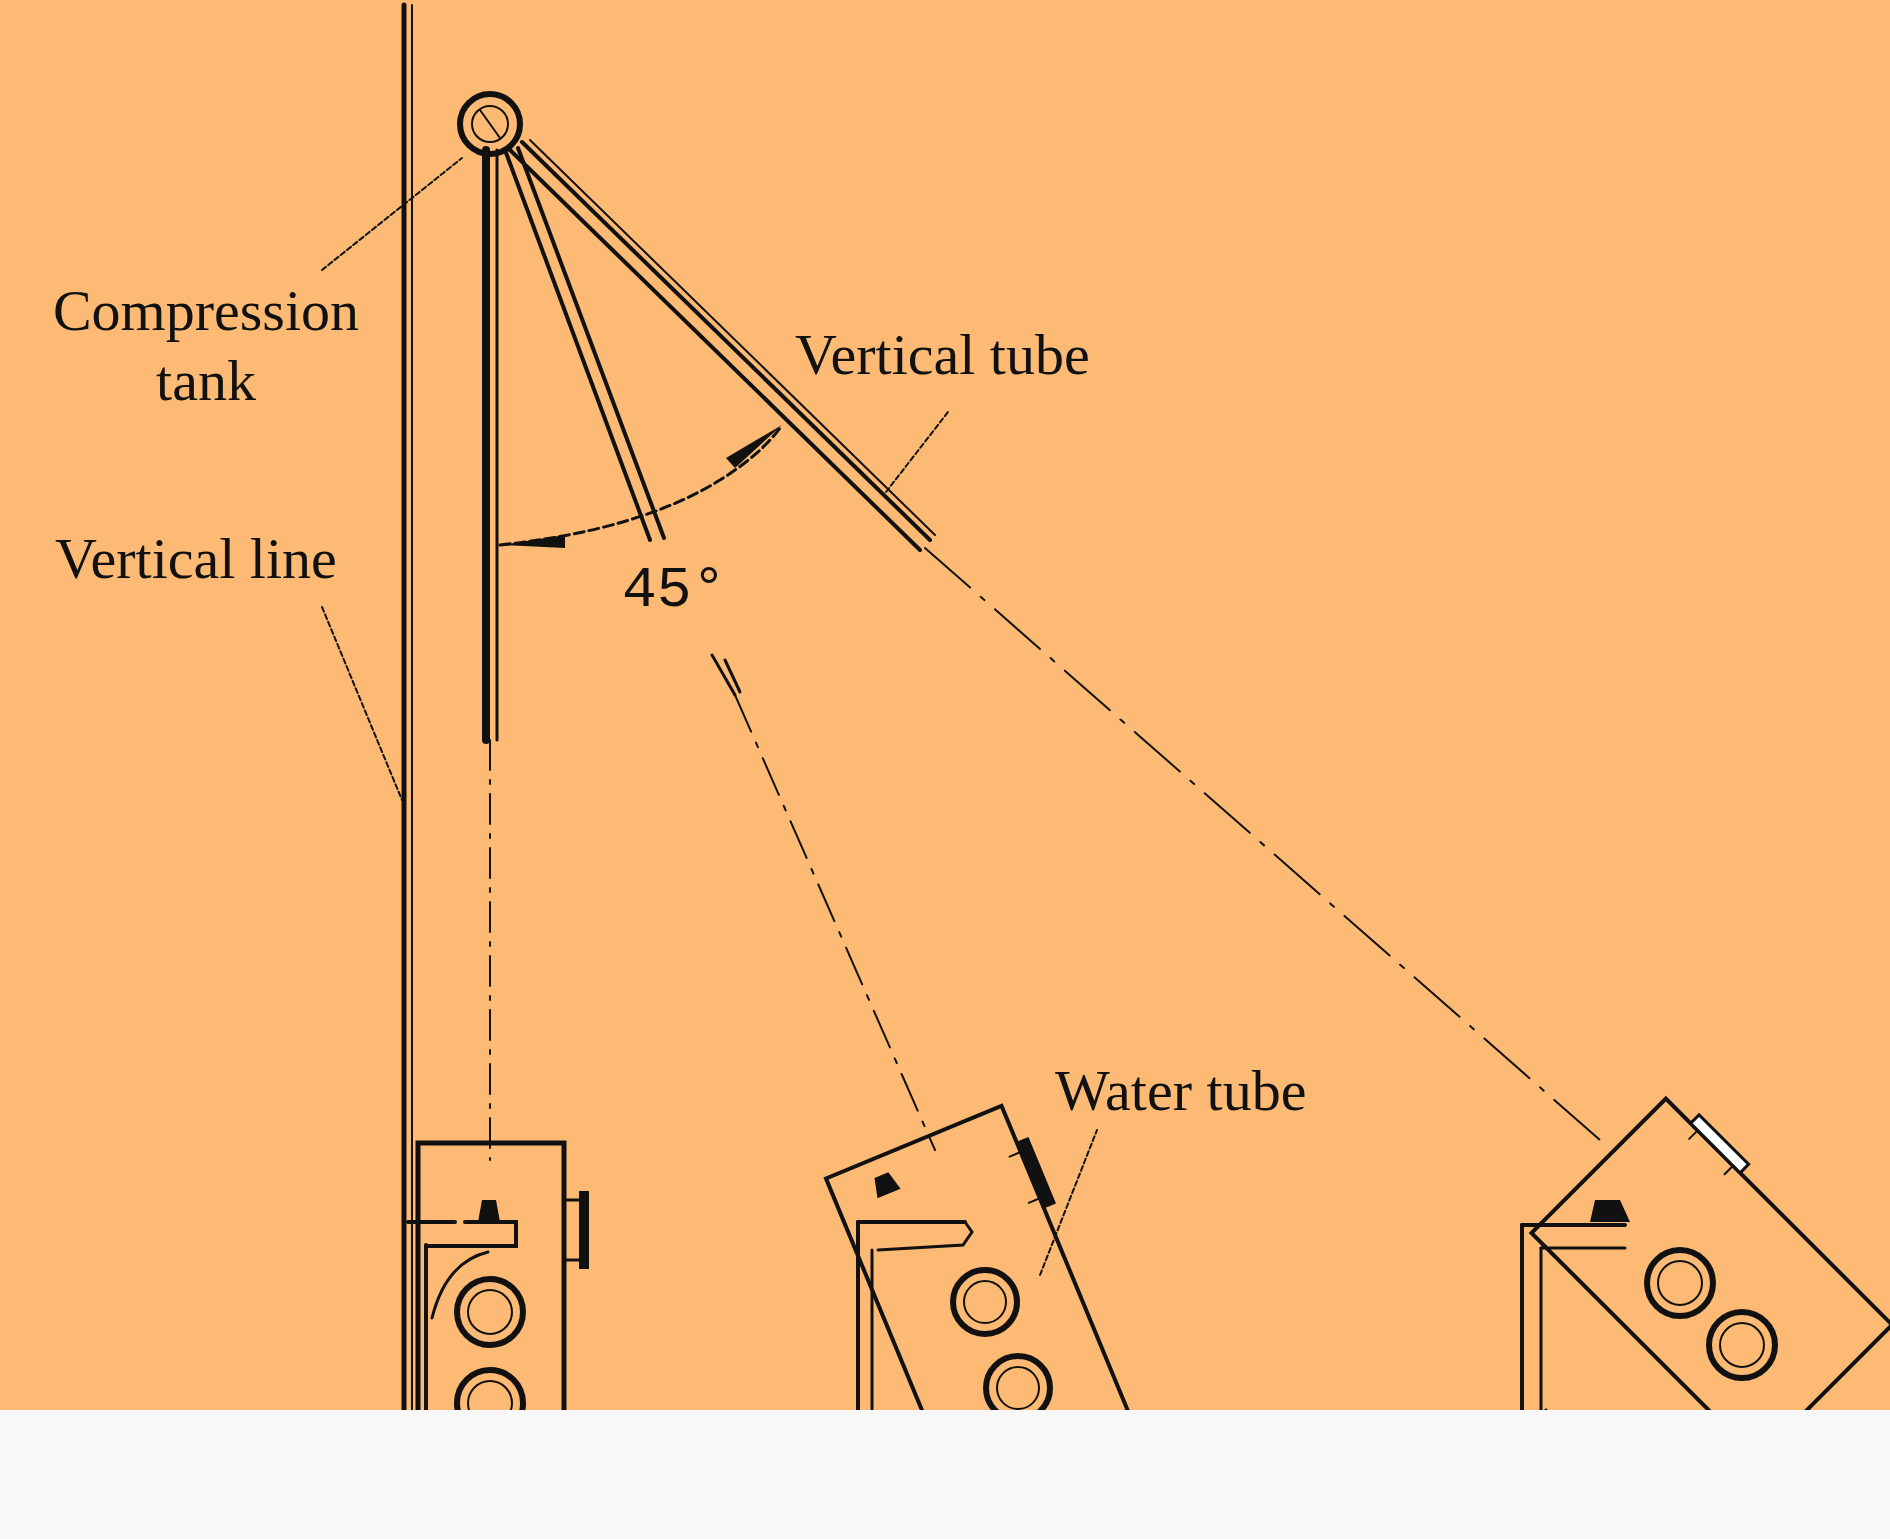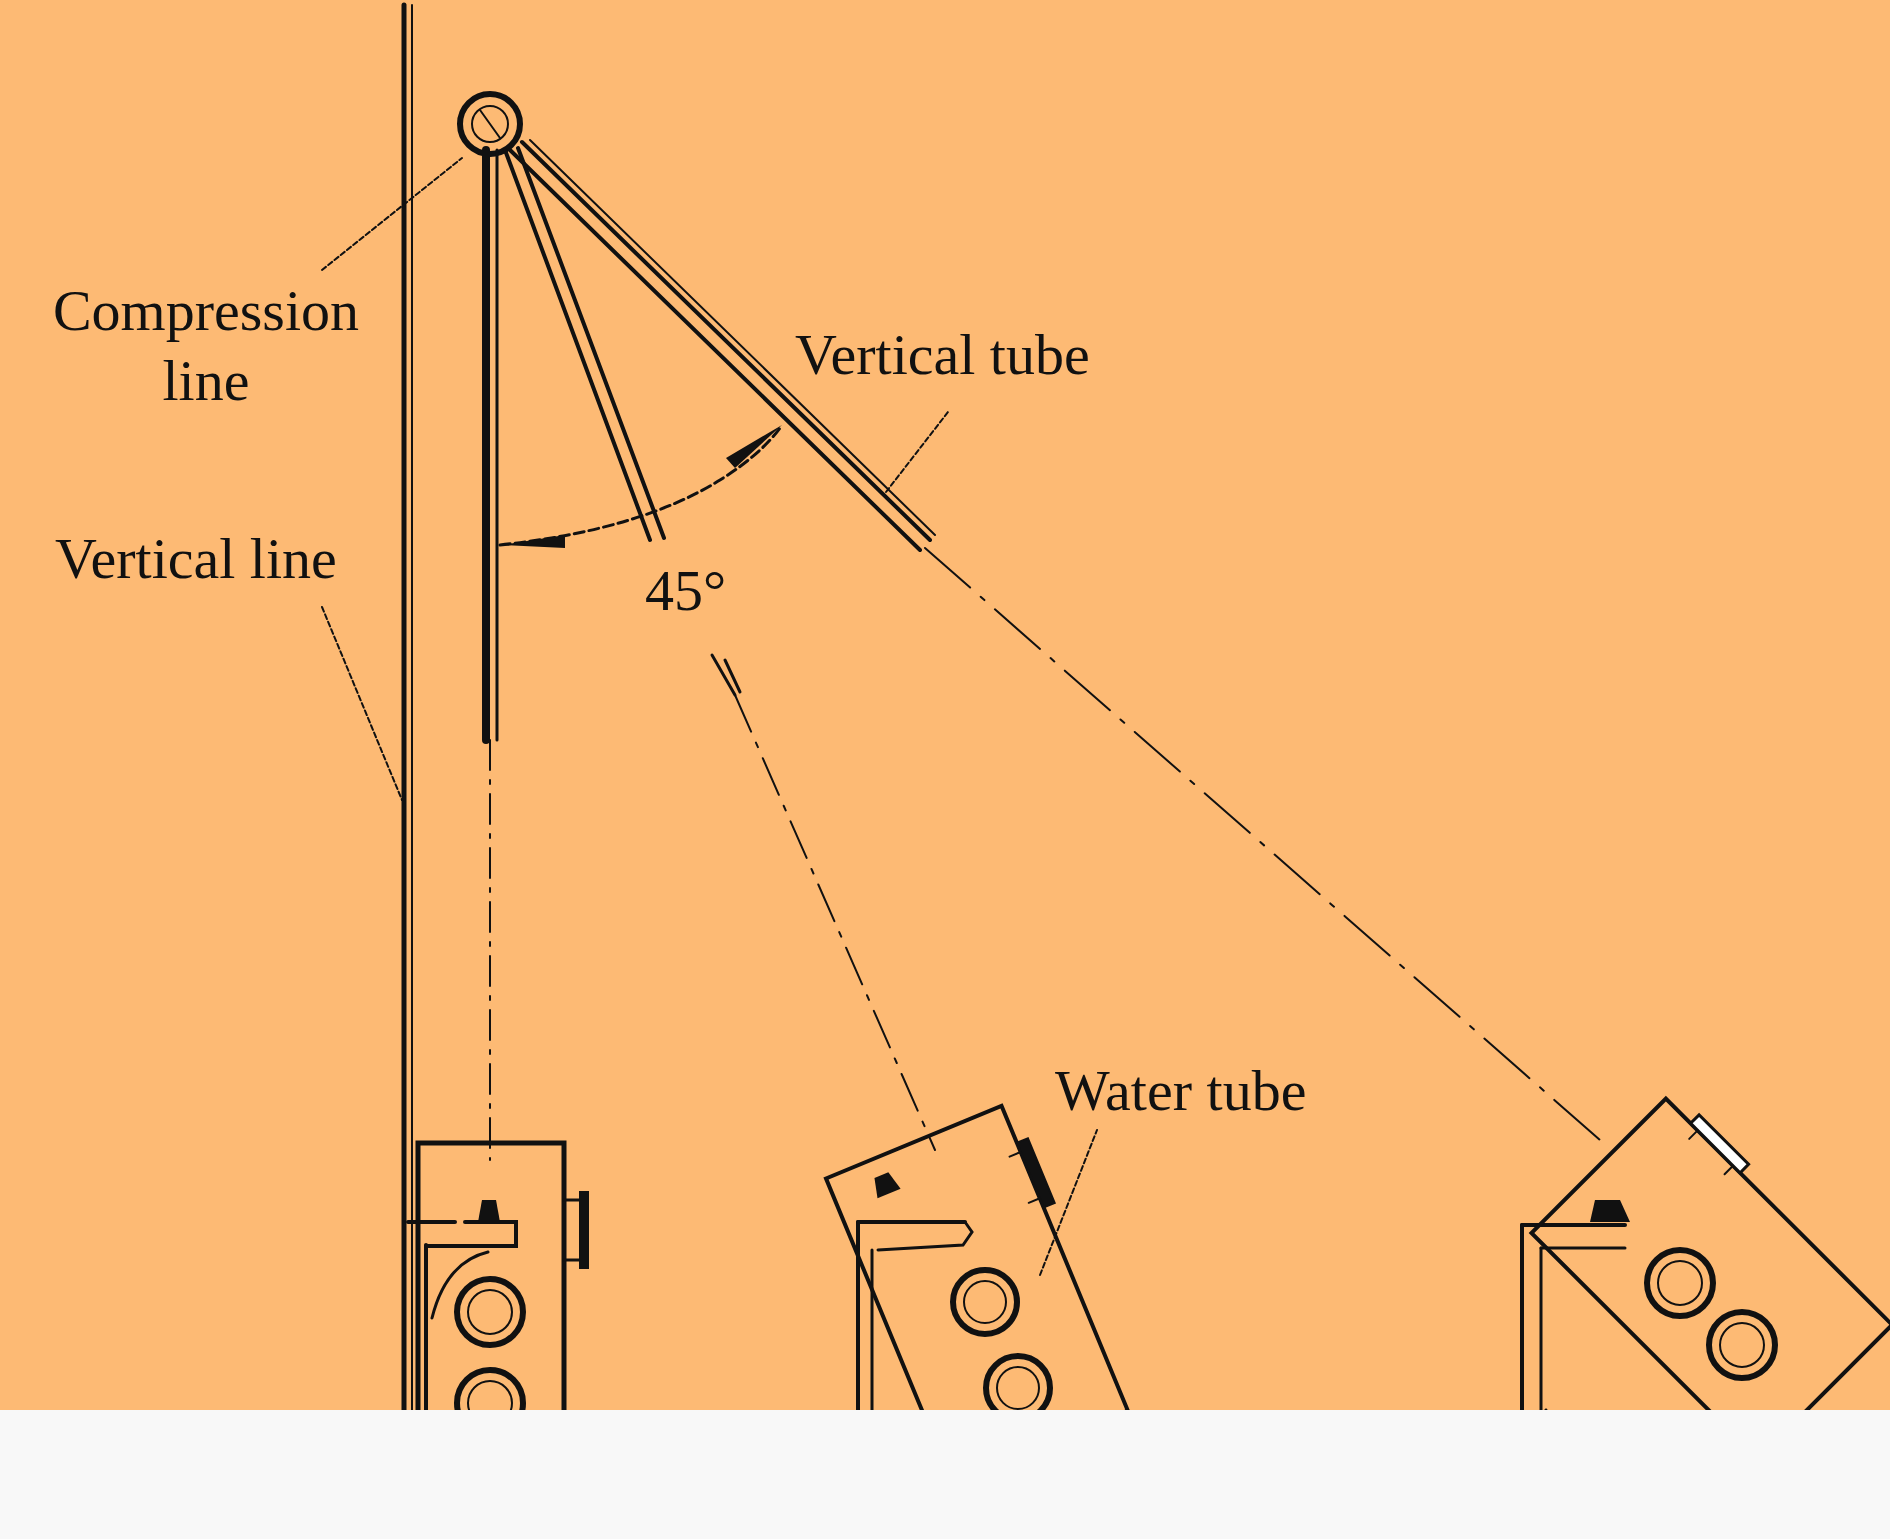--- a/index.html
+++ b/index.html
@@ -143,23 +143,23 @@
         <circle cx="1680" cy="1283" r="33" stroke-width="6"></circle>
         <circle cx="1680" cy="1283" r="22" stroke-width="2"></circle>
         <circle cx="1742" cy="1345" r="33" stroke-width="6"></circle>
         <circle cx="1742" cy="1345" r="22" stroke-width="2"></circle>
       </g>
     </g>
   </svg>
 
   <div class="lbl center" style="left:30px; top:282px; width:352px;">
     <div>Compression</div>
-    <div style="margin-top:12px;">line</div>
+    <div style="margin-top:12px;">tank</div>
   </div>
 
   <div class="lbl" style="left:795px; top:326px;">Vertical tube</div>
 
   <div class="lbl" style="left:55px; top:530px;">Vertical line</div>
 
-  <div class="lbl" style="left:645px; top:562px;">45°</div>
+  <div class="lbl" style="left:622px; top:562px;font-family:Liberation Mono, monospace;">45°</div>
 
   <div class="lbl" style="left:1055px; top:1062px;">Water tube</div>
 </div>
 
 </body></html>

